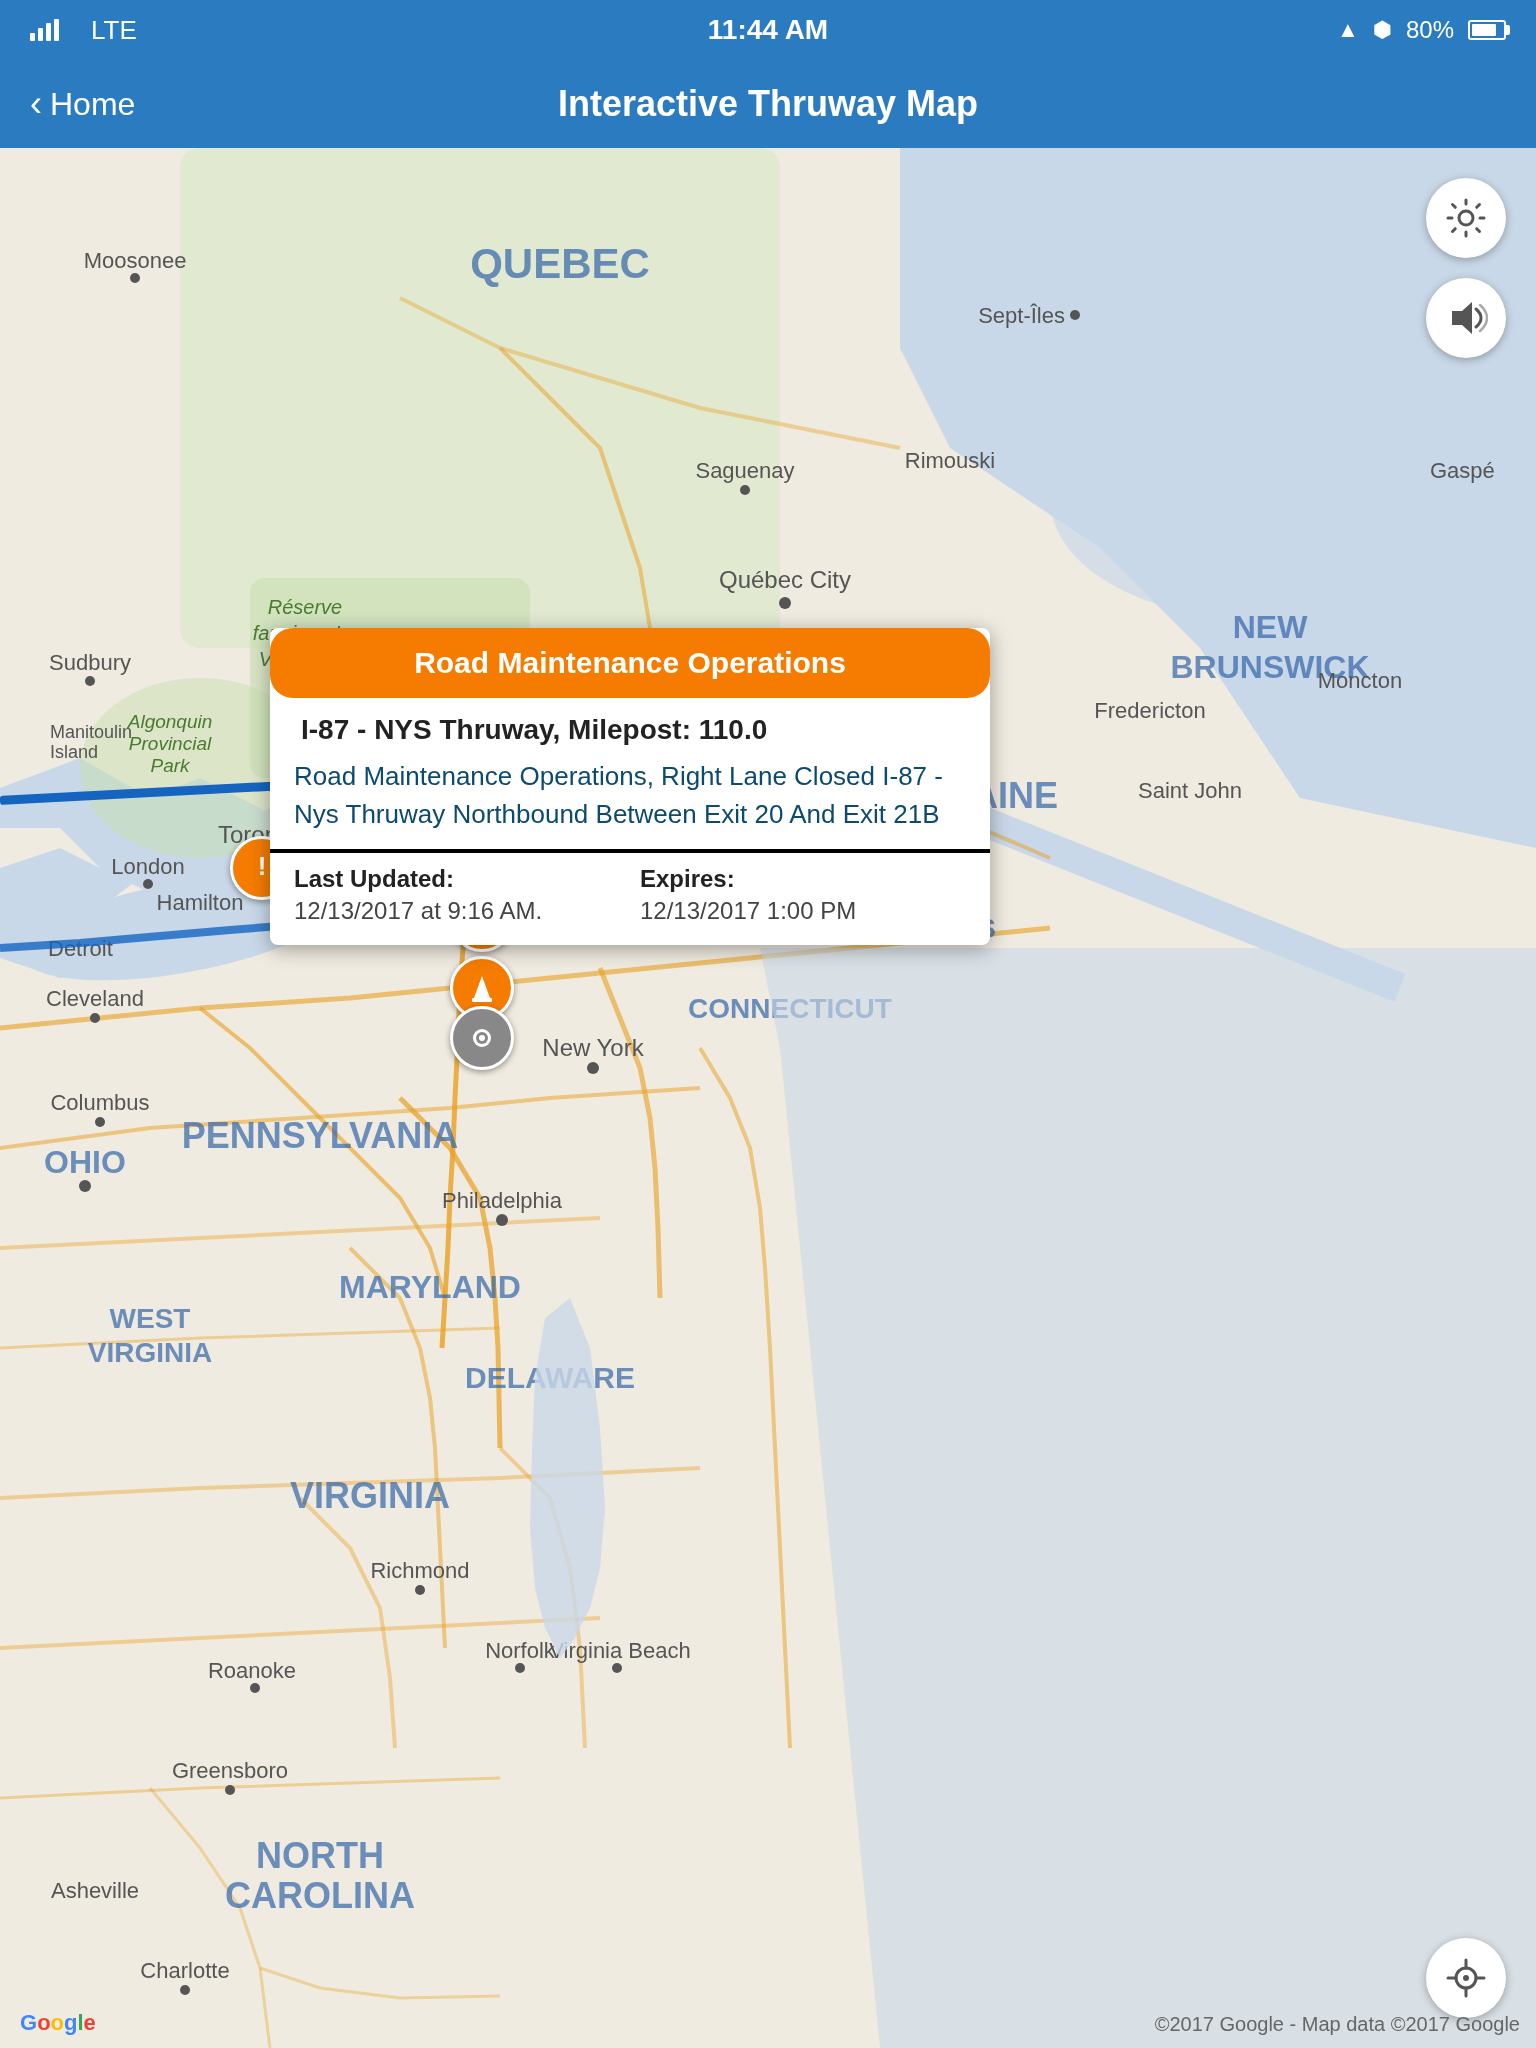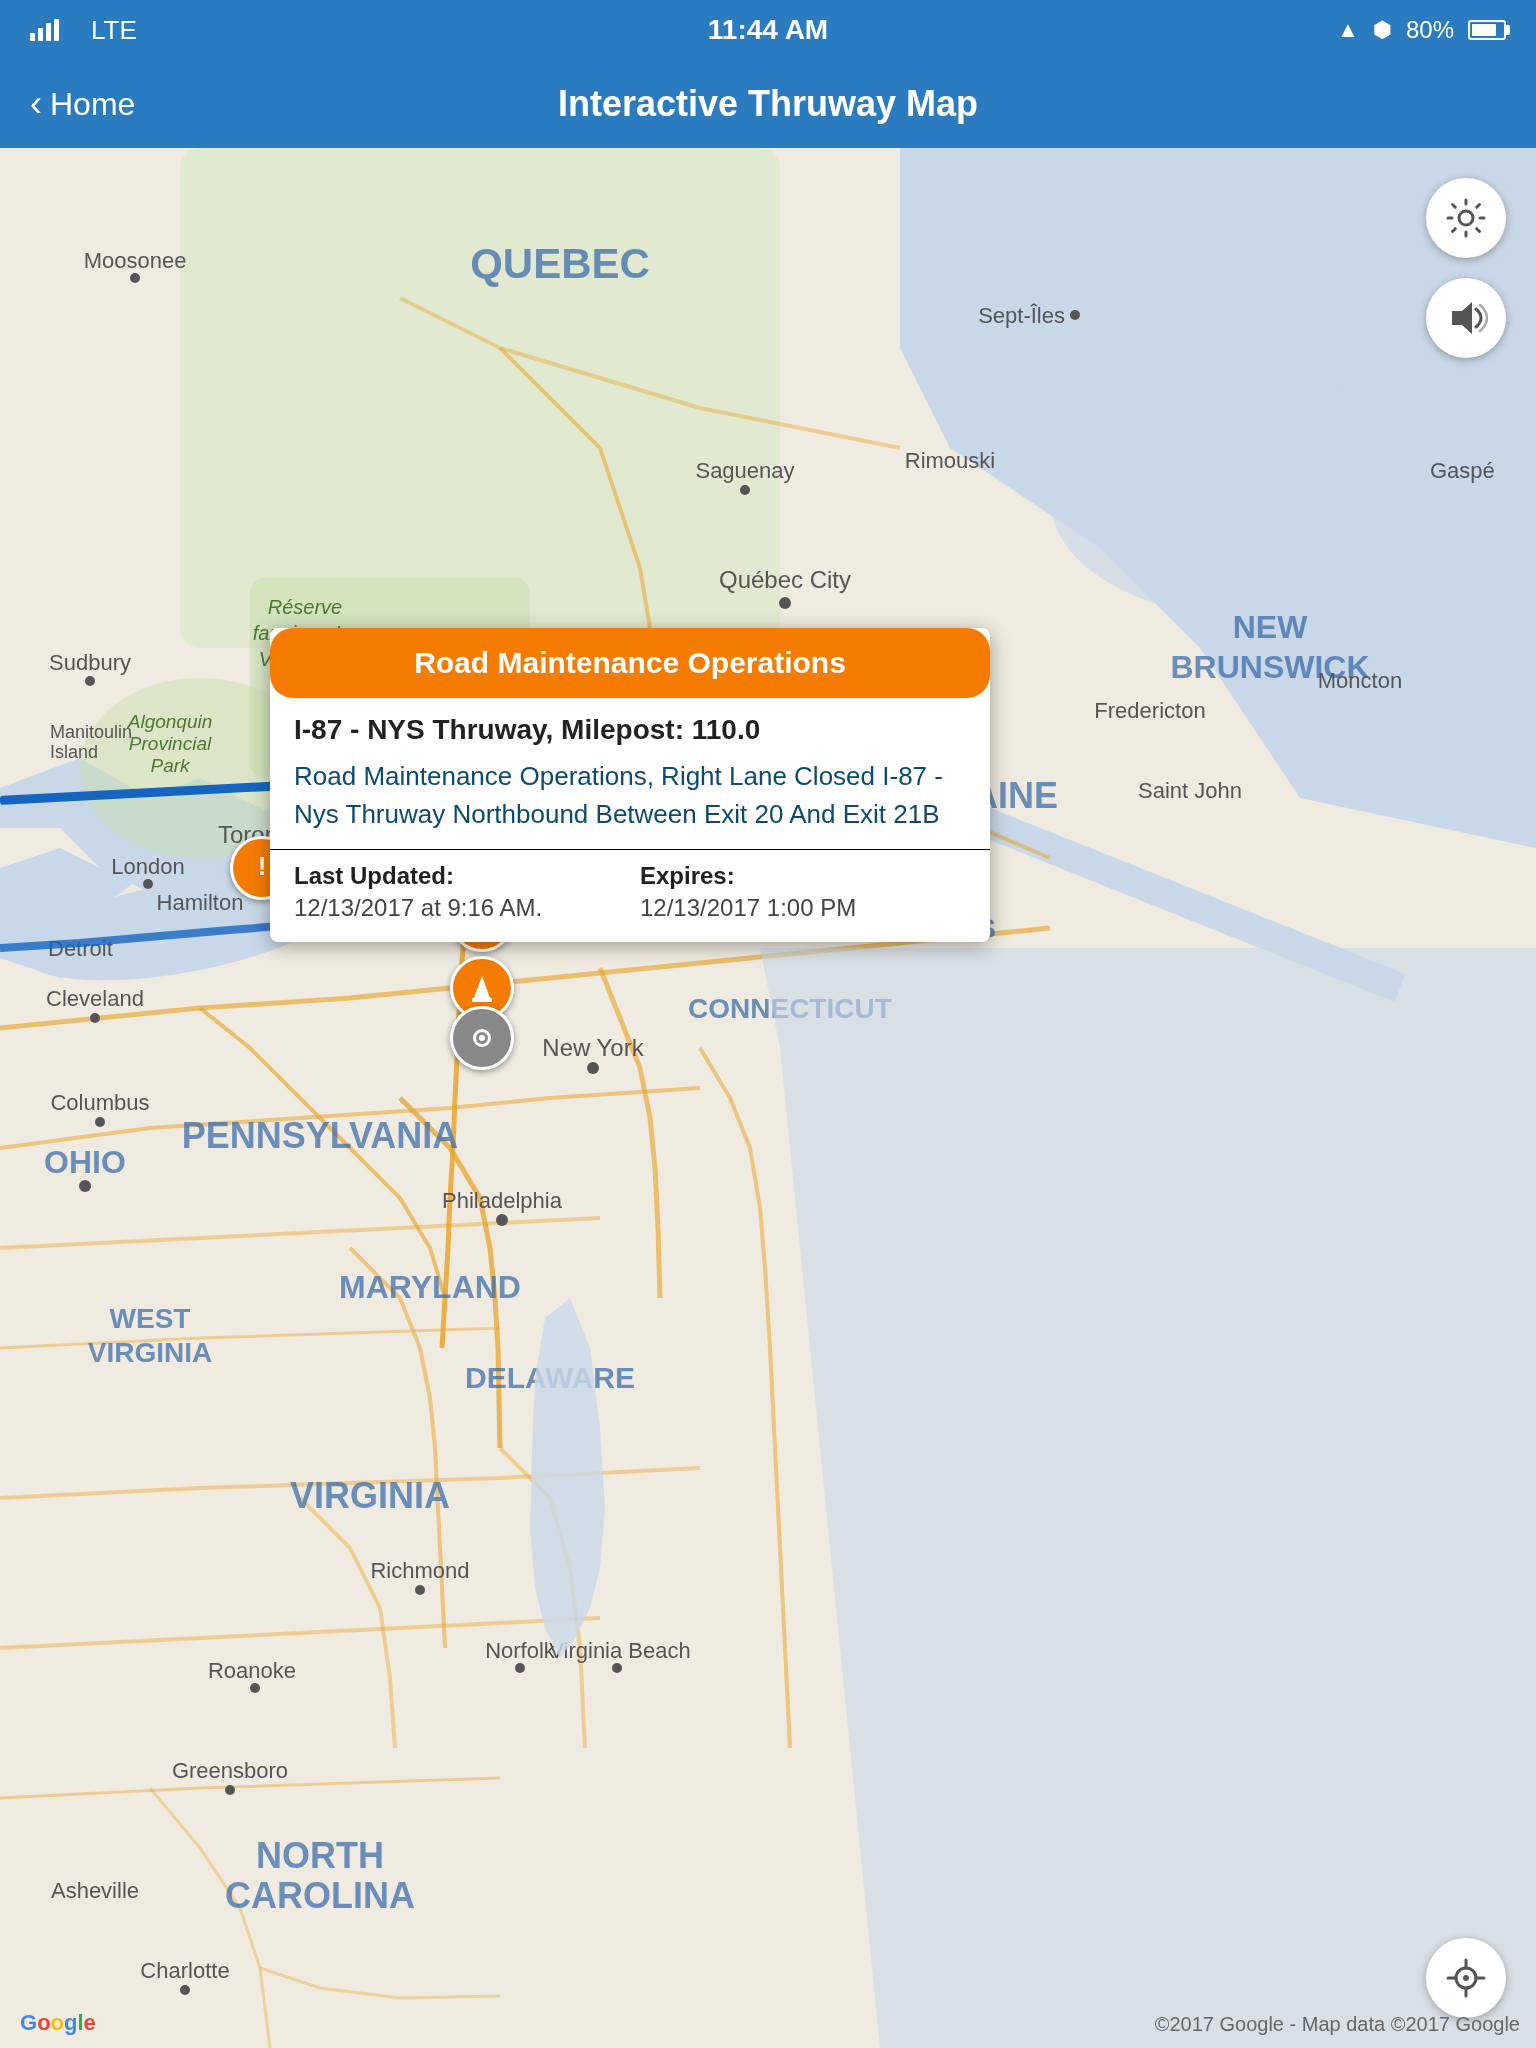--- a/index.html
+++ b/index.html
@@ -191,31 +191,32 @@
       font-size: 30px;
       font-weight: 700;
       text-align: center;
       border-radius: 23px;
     }
     .popup-route {
       padding: 16px 24px 8px;
       font-size: 28px;
       font-weight: 700;
       color: #222;
+      margin-left: 7px;
     }
     .popup-desc {
       padding: 4px 24px 16px;
       font-size: 26px;
       color: #0c4a6e;
       line-height: 1.45;
     }
     .popup-meta {
       display: flex;
       padding: 12px 24px 20px;
-      border-top: 1px solid #000000;
+      border-top: 4px solid #000000;
       gap: 20px;
     }
     .popup-meta-col {
       flex: 1;
     }
     .popup-meta-label {
       font-size: 24px;
       font-weight: 700;
       color: #222;
     }

